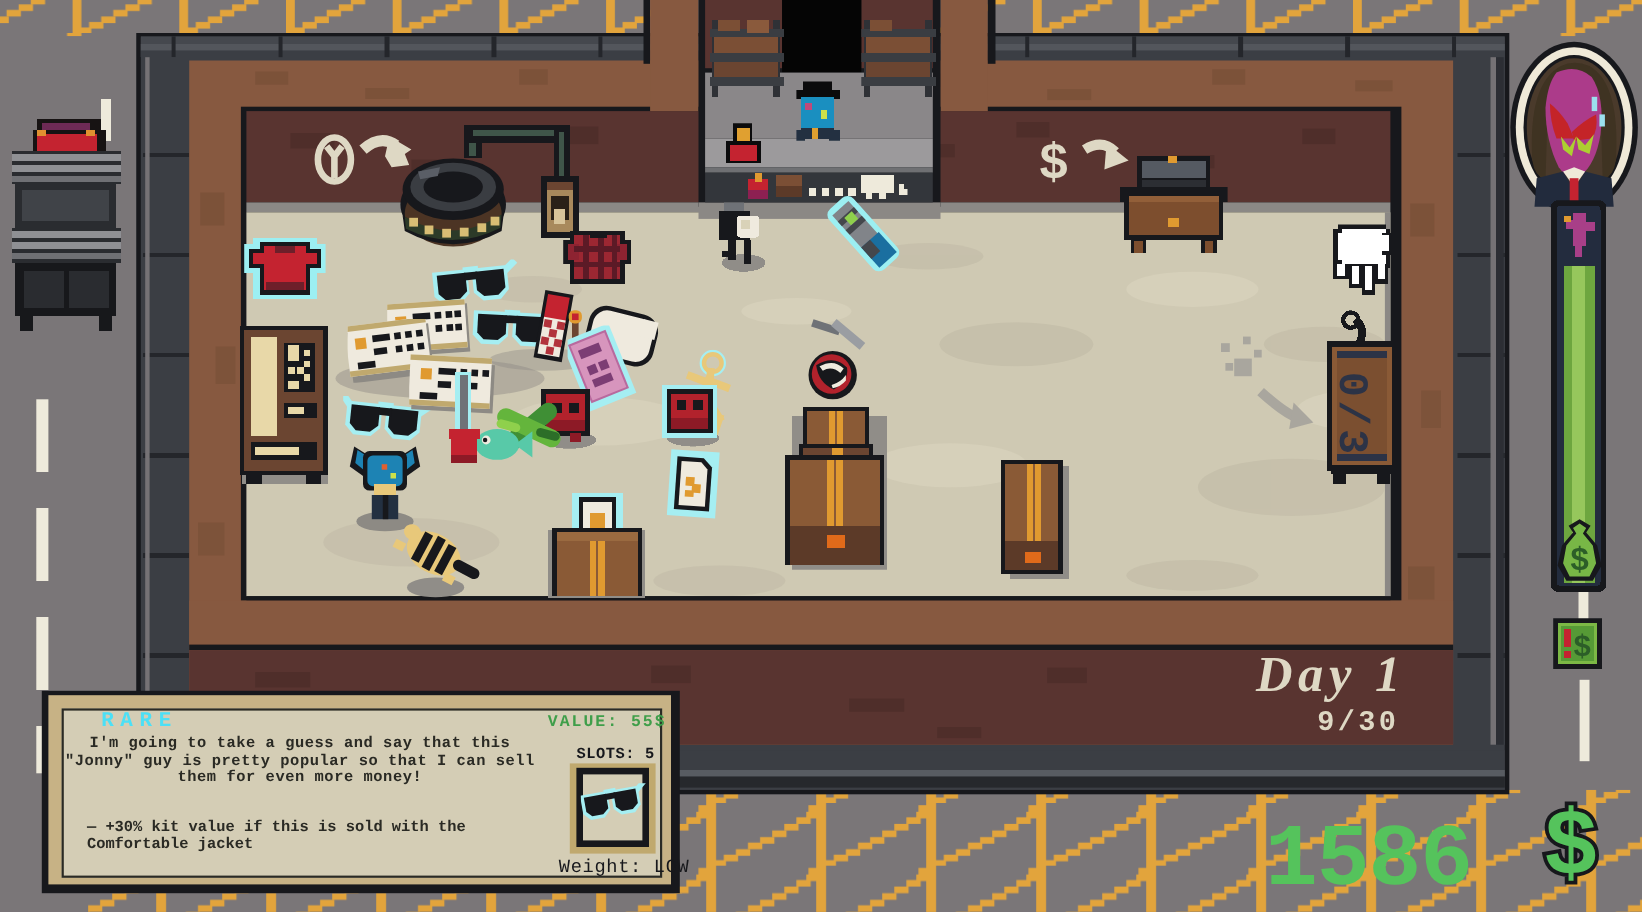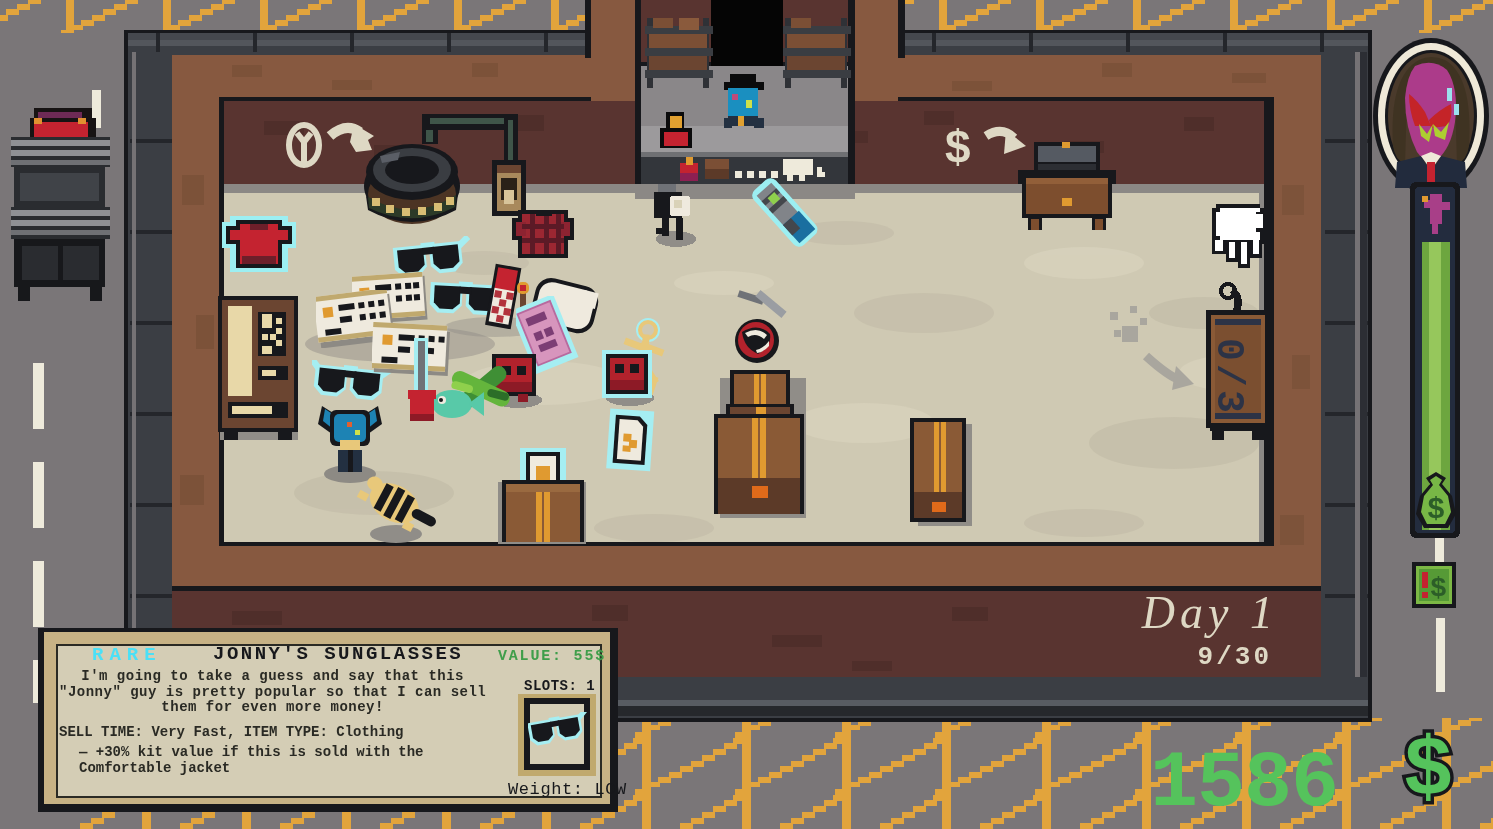--- a/index.html
+++ b/index.html
@@ -782,21 +782,21 @@
   <g fill="#2c3346" font-family="Liberation Mono,monospace" font-size="38" font-weight="bold">
     <text x="22" y="78" transform="rotate(90 30 64)">0</text>
     <text x="22" y="104" transform="rotate(90 30 90)">/</text>
     <text x="22" y="130" transform="rotate(90 30 116)">3</text>
   </g>
   <rect x="10" y="146" width="12" height="12" fill="#17181c"></rect>
   <rect x="50" y="146" width="12" height="12" fill="#17181c"></rect>
   <rect x="8" y="144" width="58" height="5" fill="#17181c"></rect>
 </svg>
 
-<div class="abs" style="left:1020px;top:586px;width:258px;height:44px;color:#ded8c4;font-family:'Liberation Serif',serif;font-weight:normal;font-style:italic;font-size:46px;letter-spacing:5px;text-align:right;">Day 1</div>
+<div class="abs" style="left:1020px;top:586px;width:258px;height:44px;color:#ded8c4;font-family:'Liberation Serif',serif;font-weight:bold;font-style:italic;font-size:46px;letter-spacing:5px;text-align:right;">Day 1</div>
 
 <div class="abs" style="left:1060px;top:646px;width:212px;height:30px;color:#ded8c4;font-family:'Liberation Mono',monospace;font-weight:bold;font-size:26px;letter-spacing:3px;line-height:22px;text-align:right;">9/30</div>
 
 <svg class="abs" style="left:1371px;top:36px;" width="120" height="160">
   <ellipse cx="60" cy="80" rx="58" ry="78" fill="#17181c"></ellipse>
   <ellipse cx="60" cy="80" rx="53" ry="73" fill="#efe9d8"></ellipse>
   <ellipse cx="60" cy="80" rx="46" ry="66" fill="#17181c"></ellipse>
   <ellipse cx="60" cy="80" rx="43" ry="63" fill="#4a3a2b"></ellipse>
   <path d="M 22 110 Q 18 40 48 24 Q 60 18 74 24 Q 102 40 98 110 Q 96 124 86 128 L 84 60 Q 72 44 50 46 L 36 62 L 34 128 Q 24 124 22 110 Z" fill="#3f3322"></path>
   <path d="M 44 30 Q 62 22 76 34 Q 88 52 84 86 Q 80 112 66 124 Q 54 128 46 116 Q 34 92 34 62 Q 36 40 44 30 Z" fill="#ac3b8a"></path>
@@ -846,31 +846,29 @@
   <text x="3" y="66" font-family="Liberation Mono,monospace" font-size="84" font-weight="bold" fill="none" stroke="#17181c" stroke-width="7">$</text>
   <text x="3" y="66" font-family="Liberation Mono,monospace" font-size="84" font-weight="bold" fill="#55c35c">$</text>
 </svg>
 
 <div class="abs" style="left:38px;top:628px;width:580px;height:184px;background:#17181c;"></div>
 <div class="abs" style="left:44px;top:632px;width:566px;height:172px;background:#c7b285;"></div>
 <div class="abs" style="left:56px;top:644px;width:542px;height:150px;background:#d4cdb5;border:2px solid #2a2a24;"></div>
 
 <div class="abs" style="left:92px;top:644px;color:#4be0f6;font-weight:bold;font-size:19px;letter-spacing:6px;">RARE</div>
 
-<div class="abs" style="left:213px;top:643px;color:#17181c;font-weight:bold;font-size:19px;letter-spacing:2.5px;">JONNY'S SUNGLASSES</div>
 
 <div class="abs" style="left:498px;top:648px;color:#3f9e4a;font-weight:bold;font-size:15px;letter-spacing:1.8px;white-space:nowrap;">VALUE: 55$</div>
 
 <div class="abs" style="left:59px;top:669px;color:#2a2a24;font-weight:bold;font-size:14px;letter-spacing:0.5px;line-height:15.5px;white-space:nowrap;text-align:center;">I'm going to take a guess and say that this<br>"Jonny" guy is pretty popular so that I can sell<br>them for even more money!</div>
 
-<div class="abs" style="left:59px;top:724px;color:#2a2a24;font-weight:bold;font-size:14px;letter-spacing:0px;white-space:nowrap;">SELL TIME: Very Fast, ITEM TYPE: Clothing</div>
 
 <div class="abs" style="left:59px;top:745px;color:#2a2a24;font-weight:bold;font-size:14px;letter-spacing:0px;line-height:15.5px;white-space:nowrap;padding-left:20px;">— +30% kit value if this is sold with the<br>Comfortable jacket</div>
 
-<div class="abs" style="left:524px;top:678px;color:#17181c;font-weight:bold;font-size:14px;letter-spacing:0.5px;">SLOTS: 1</div>
+<div class="abs" style="left:524px;top:678px;color:#17181c;font-weight:bold;font-size:14px;letter-spacing:0.5px;">SLOTS: 5</div>
 
 <div class="abs" style="left:518px;top:694px;width:78px;height:82px;background:#c0a96e;"></div>
 <div class="abs" style="left:524px;top:698px;width:66px;height:72px;background:#17181c;"></div>
 <div class="abs" style="left:530px;top:704px;width:54px;height:60px;background:#d4cdb5;"></div>
 
 <svg class="abs" style="left:528px;top:712px;" width="64" height="46">
   <g transform="rotate(-10 30 22) scale(0.78)">
     <g fill="#a5eef2">
       <path d="M 2 8 L 34 8 L 34 30 L 26 38 L 10 38 L 2 30 Z"></path>
       <path d="M 38 8 L 70 8 L 70 30 L 62 38 L 46 38 L 38 30 Z"></path>

